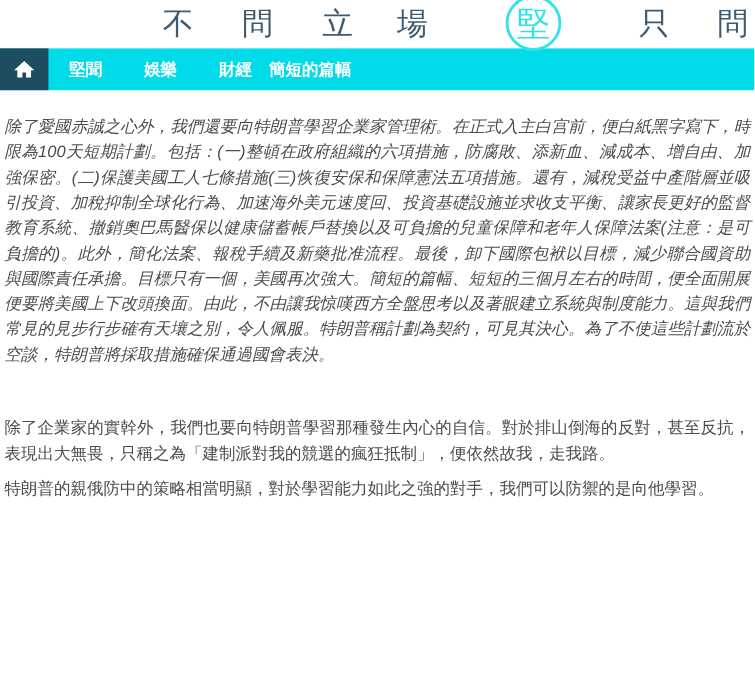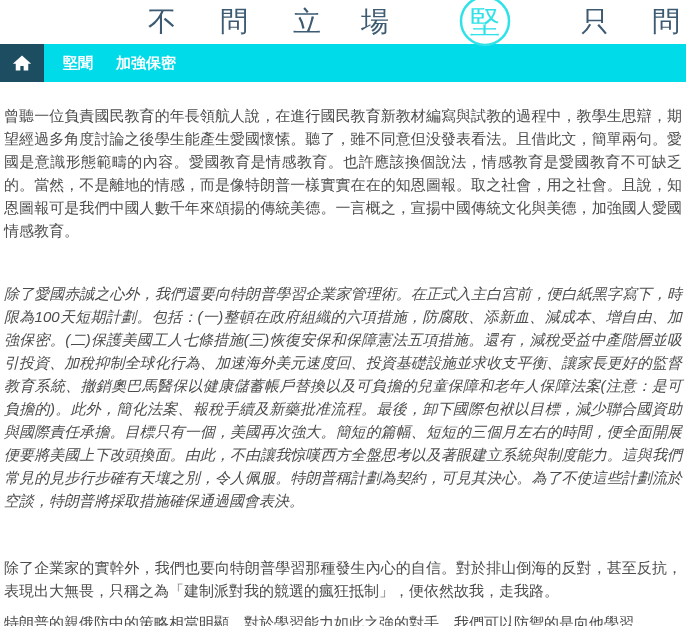--- a/index.html
+++ b/index.html
@@ -99,24 +99,25 @@
   </div>
 
   <div class="navbar">
     <div class="home-btn">
       <svg width="20" height="20" viewBox="0 0 24 24">
         <path d="M12 3 L23 13 H19.5 V21 H14 V15.5 H10 V21 H4.5 V13 H1 Z" fill="#ffffff"></path>
       </svg>
     </div>
     <ul class="nav-list">
       <li class="nav-item">堅聞</li>
-      <li class="nav-item">加強保密</li>
+      <li class="nav-item">娛樂</li>
+      <li class="nav-item">財經</li>
+      <li class="nav-item">簡短的篇幅</li>
     </ul>
   </div>
 
   <div class="article">
-    <p class="p1">曾聽一位負責國民教育的年長領航人說，在進行國民教育新教材編寫與試教的過程中，教學生思辯，期望經過多角度討論之後學生能產生愛國懷愫。聽了，雖不同意但没發表看法。且借此文，簡單兩句。愛國是意識形態範疇的內容。愛國教育是情感教育。也許應該換個說法，情感教育是愛國教育不可缺乏的。當然，不是離地的情感，而是像特朗普一樣實實在在的知恩圖報。取之社會，用之社會。且說，知恩圖報可是我們中國人數千年來頌揚的傳統美德。一言概之，宣揚中國傳統文化與美德，加強國人愛國情感教育。</p>
     <p class="p2">除了愛國赤誠之心外，我們還要向特朗普學習企業家管理術。在正式入主白宫前，便白紙黑字寫下，時限為100天短期計劃。包括：(一)整頓在政府組織的六項措施，防腐敗、添新血、減成本、增自由、加強保密。(二)保護美國工人七條措施(三)恢復安保和保障憲法五項措施。還有，減稅受益中產階層並吸引投資、加稅抑制全球化行為、加速海外美元速度回、投資基礎設施並求收支平衡、讓家長更好的監督教育系統、撤銷奧巴馬醫保以健康儲蓄帳戶替換以及可負擔的兒童保障和老年人保障法案(注意：是可負擔的)。此外，簡化法案、報稅手續及新藥批准流程。最後，卸下國際包袱以目標，減少聯合國資助與國際責任承擔。目標只有一個，美國再次強大。簡短的篇幅、短短的三個月左右的時間，便全面開展便要將美國上下改頭換面。由此，不由讓我惊嘆西方全盤思考以及著眼建立系統與制度能力。這與我們常見的見步行步確有天壤之別，令人佩服。特朗普稱計劃為契約，可見其決心。為了不使這些計劃流於空談，特朗普將採取措施確保通過國會表決。</p>
     <p class="p3">除了企業家的實幹外，我們也要向特朗普學習那種發生內心的自信。對於排山倒海的反對，甚至反抗，表現出大無畏，只稱之為「建制派對我的競選的瘋狂抵制」，便依然故我，走我路。</p>
     <p class="p4">特朗普的親俄防中的策略相當明顯，對於學習能力如此之強的對手，我們可以防禦的是向他學習。</p>
   </div>
 
 </div>
 
 </body></html>

